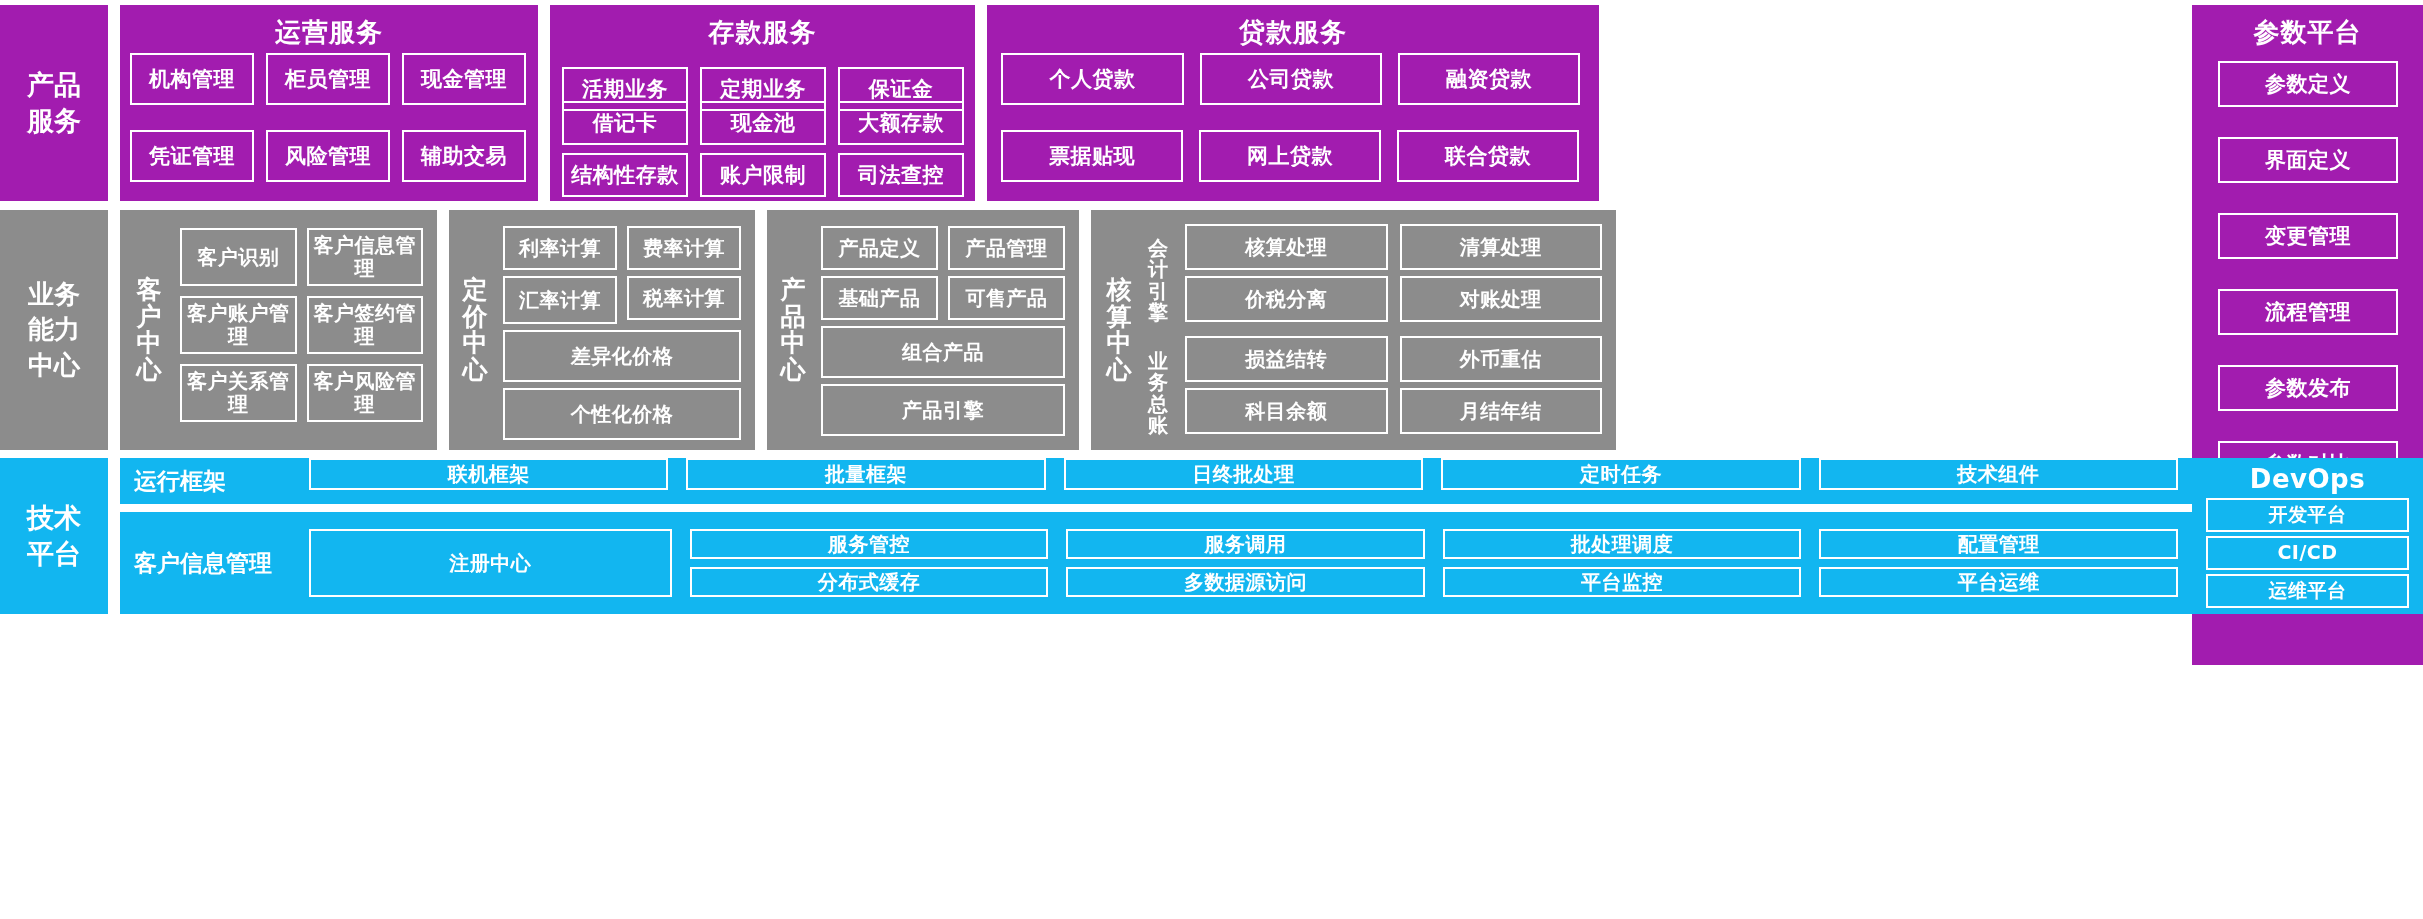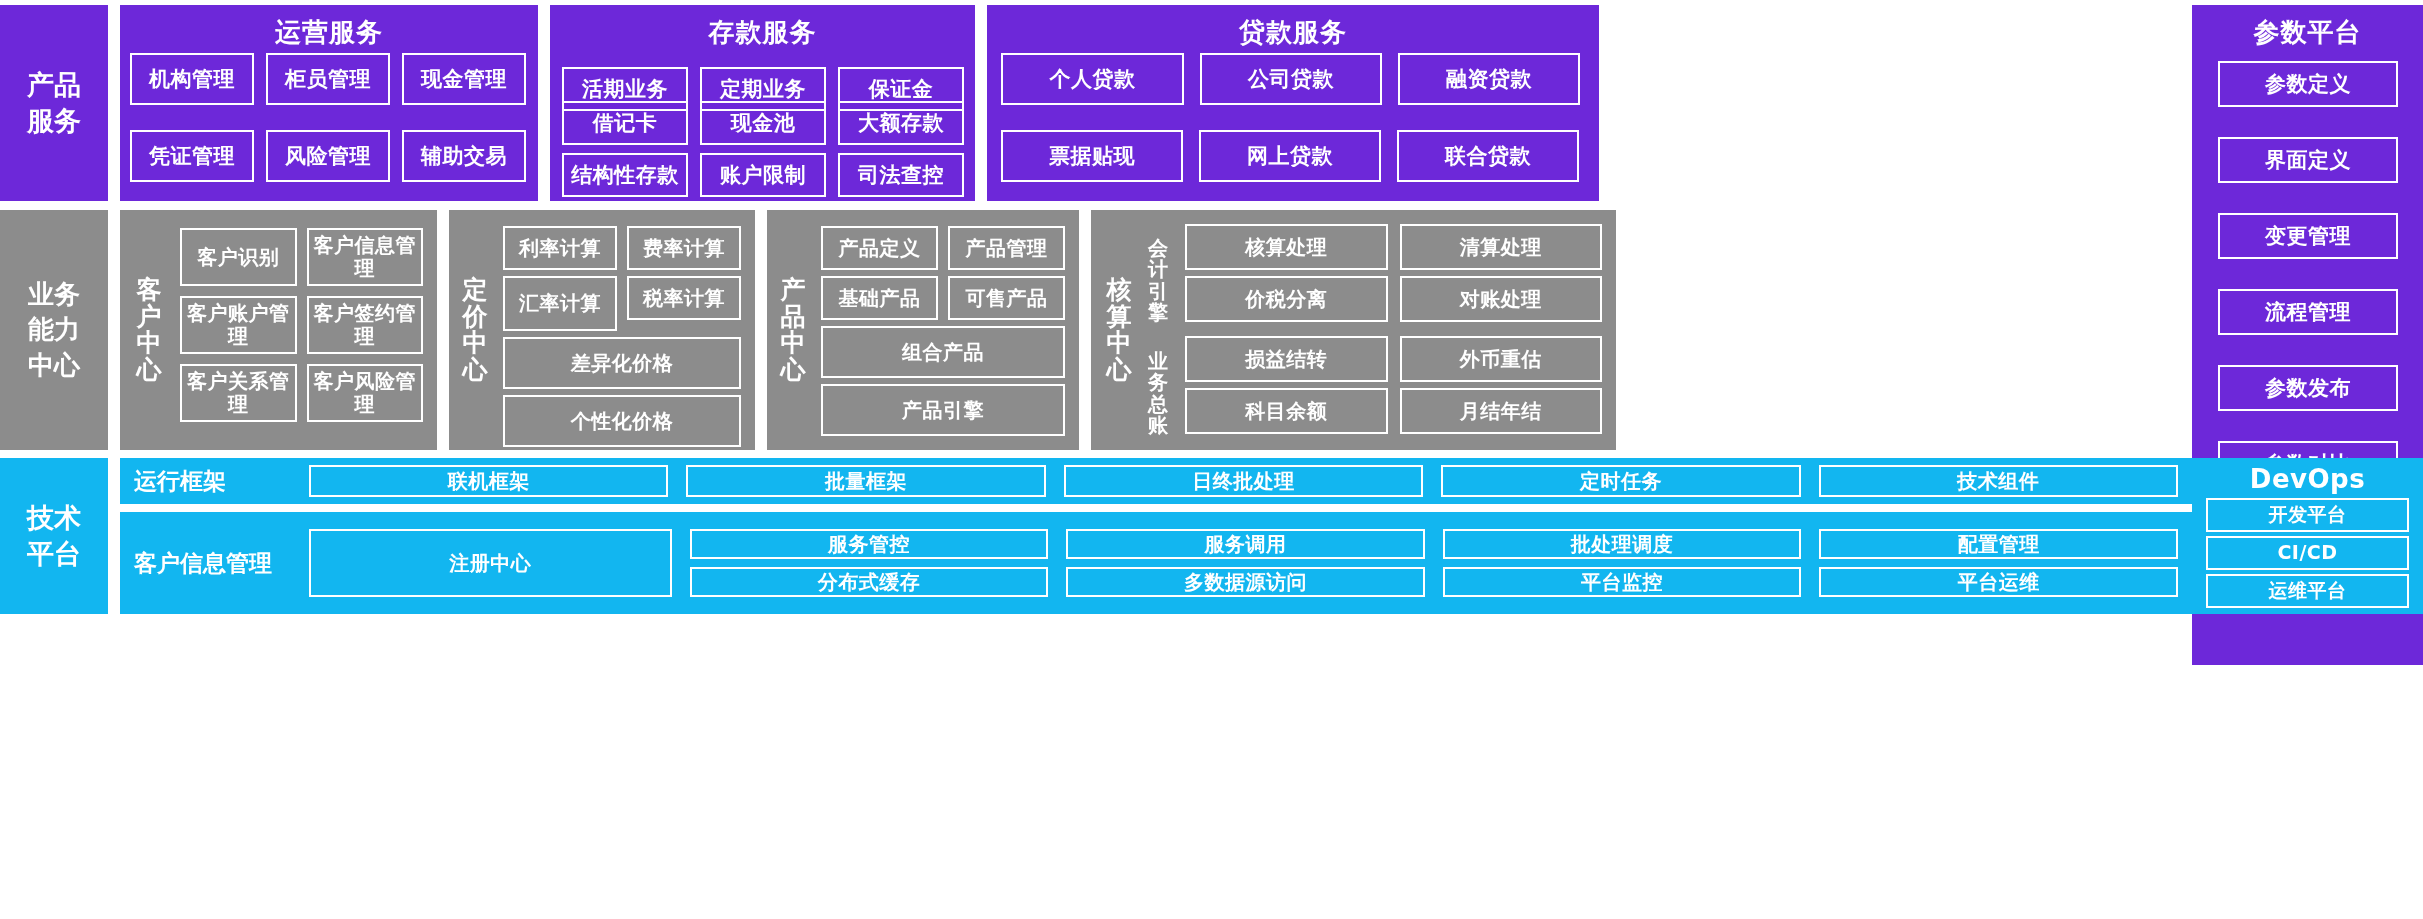--- a/index.html
+++ b/index.html
@@ -4,21 +4,21 @@
 <title>Architecture Diagram</title>
 <style>
   html,body{margin:0;padding:0;background:#ffffff;}
   body{
     font-family:"DejaVu Sans","Liberation Sans",sans-serif;
     width:2423px;height:919px;overflow:hidden;
   }
   .canvas{position:relative;width:2423px;height:919px;background:#fff;}
 
   
-  .teal{background:#6d28d9;}
+  .teal{background:#a21caf;}
   .gray{background:#8C8C8C;}
   .sky{background:#12B6F0;}
 
   
   .tile{
     border:2px solid #ffffff;
     color:#ffffff;
     display:flex;align-items:center;justify-content:center;
     text-align:center;
     font-weight:bold;
@@ -198,21 +198,21 @@
           <span>价</span>
           <span>中</span>
           <span>心</span>
       </div>
       <div style="flex:1;padding:16px 14px 8px 8px;box-sizing:border-box;">
         <div class="row" style="margin-bottom:6px;">
           <div class="tile bc-tile" style="flex:1;height:44px;margin-right:10px;">利率计算</div>
           <div class="tile bc-tile" style="flex:1;height:44px;">费率计算</div>
         </div>
         <div class="row" style="margin-bottom:6px;">
-          <div class="tile bc-tile" style="flex:1;height:55px;margin-right:10px;">汇率计算</div>
+          <div class="tile bc-tile" style="flex:1;height:48px;margin-right:10px;">汇率计算</div>
           <div class="tile bc-tile" style="flex:1;height:44px;">税率计算</div>
         </div>
         <div class="tile bc-tile" style="height:52px;margin-bottom:6px;">差异化价格</div>
         <div class="tile bc-tile" style="height:52px;">个性化价格</div>
       </div>
     </div>
 
     <div class="bc-group gray" style="width:312px;">
       <div class="vlabel" style="width:40px;margin-left:6px;">
         <span>产</span>
@@ -281,21 +281,21 @@
 
     <div class="side-label sky" id="tech-side">
       <div>
         <div>技术</div>
         <div>平台</div>
       </div>
     </div>
 
     <div style="width:2072px;margin-left:12px;display:flex;flex-direction:column;">
 
-      <div class="sky" style="height:46px;display:flex;align-items:center;padding:0 14px;box-sizing:border-box;margin-bottom:8px;">
+      <div class="sky" style="height:46px;display:flex;padding:0 14px;box-sizing:border-box;margin-bottom:8px;">
         <div class="tp-rowlabel" style="width:175px;">运行框架</div>
         <div class="tile tp-tile" style="flex:1;height:32px;margin-right:18px;">联机框架</div>
         <div class="tile tp-tile" style="flex:1;height:32px;margin-right:18px;">批量框架</div>
         <div class="tile tp-tile" style="flex:1;height:32px;margin-right:18px;">日终批处理</div>
         <div class="tile tp-tile" style="flex:1;height:32px;margin-right:18px;">定时任务</div>
         <div class="tile tp-tile" style="flex:1;height:32px;">技术组件</div>
       </div>
 
       <div class="sky" style="height:102px;display:flex;align-items:center;padding:0 14px;box-sizing:border-box;">
         <div class="tp-rowlabel" style="width:175px;">客户信息管理</div>

